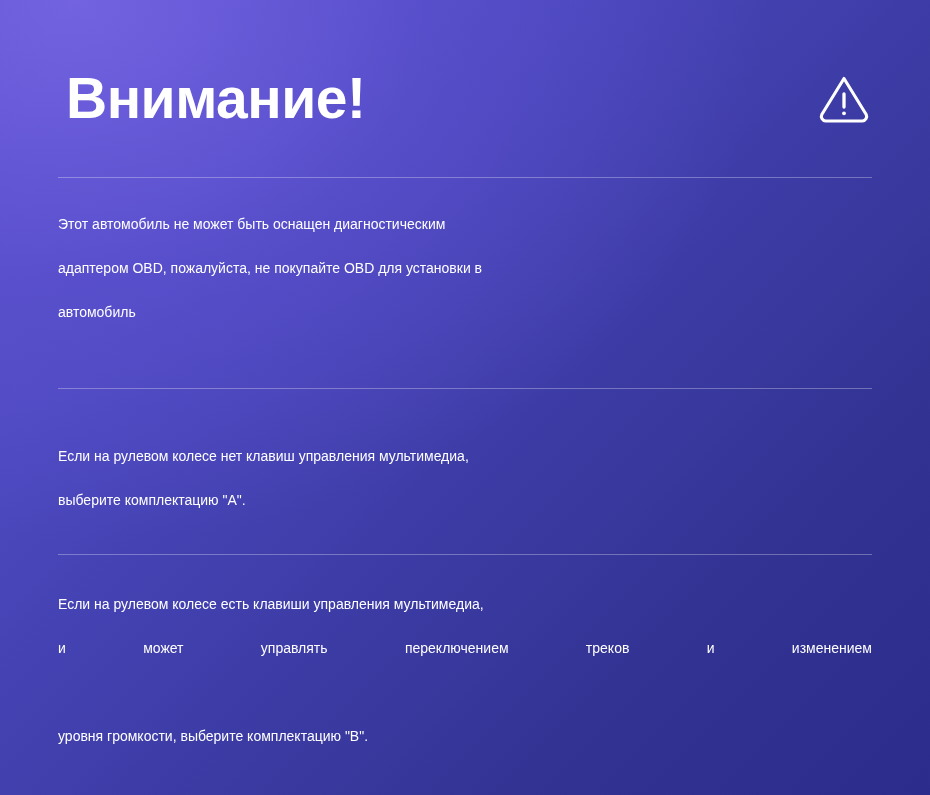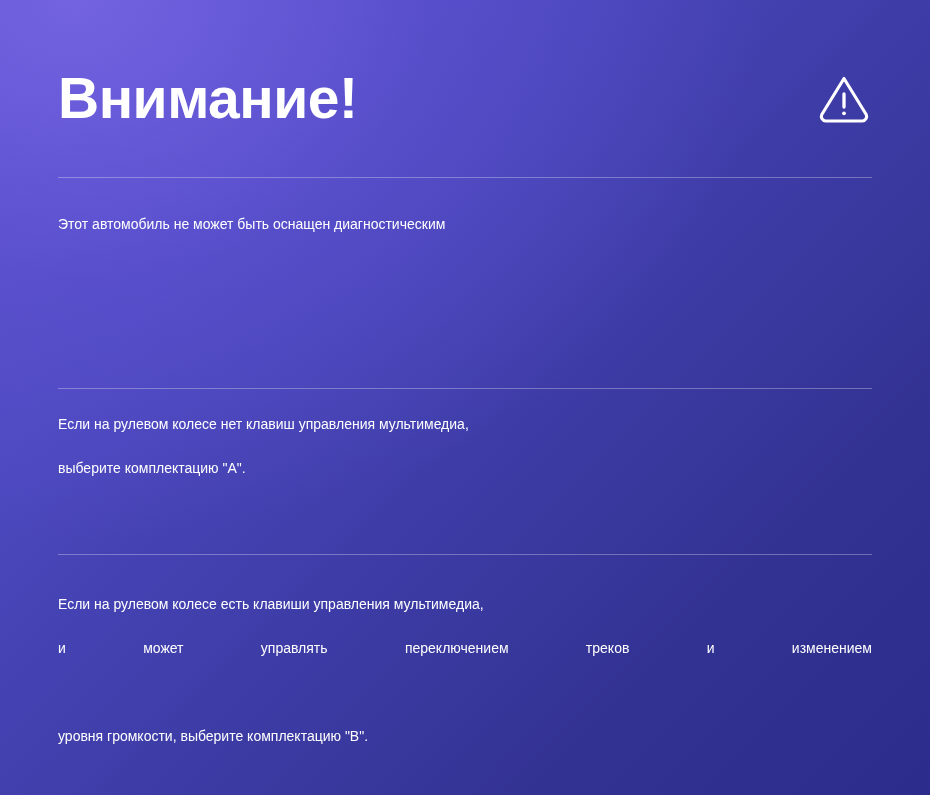--- a/index.html
+++ b/index.html
@@ -39,21 +39,21 @@
     align-items: center;
     justify-content: space-between;
   }
   .title {
     font-size: 57px;
     font-weight: 700;
     color: #ffffff;
     letter-spacing: -0.5px;
     line-height: 1;
     white-space: nowrap;
-    margin: 0;
+    margin: 8px;
   }
   .warn-icon {
     width: 56px;
     height: 56px;
     display: block;
     flex: 0 0 auto;
     margin-right: 0px;
   }
   .divider {
     position: absolute;
@@ -72,21 +72,21 @@
     left: 0;
     width: 814px;
     color: #ffffff;
     font-size: 14px;
     font-weight: 400;
     line-height: 44px;
     margin: 0;
     text-align: left;
   }
   .para-1 { top: 202px; }
-  .para-2 { top: 402px; }
+  .para-2 { top: 434px; }
   .para-3 { top: 582px; text-align: justify; }
   .para-3 > .just-line {
     display: block;
     text-align: justify;
   }
   .para-3 > .just-line::after {
     content: "";
     display: inline-block;
     width: 100%;
   }
@@ -113,20 +113,22 @@
           <line x1="28" y1="24" x2="28" y2="37" stroke="#ffffff" stroke-width="3.3" stroke-linecap="round"></line>
           <circle cx="28" cy="43.3" r="1.9" fill="#ffffff"></circle>
         </svg>
       </span>
     </div>
 
     <hr class="divider divider-1">
 
     <p class="para para-1">
       <span class="nowrap-line">Этот автомобиль не может быть оснащен диагностическим</span>
+      <span class="nowrap-line">адаптером OBD, пожалуйста, не покупайте OBD для установки в</span>
+      <span class="nowrap-line">автомобиль</span>
     </p>
 
     <hr class="divider divider-2">
 
     <p class="para para-2">
       <span class="nowrap-line">Если на рулевом колесе нет клавиш управления мультимедиа,</span>
       <span class="nowrap-line">выберите комплектацию "A".</span>
     </p>
 
     <hr class="divider divider-3">

